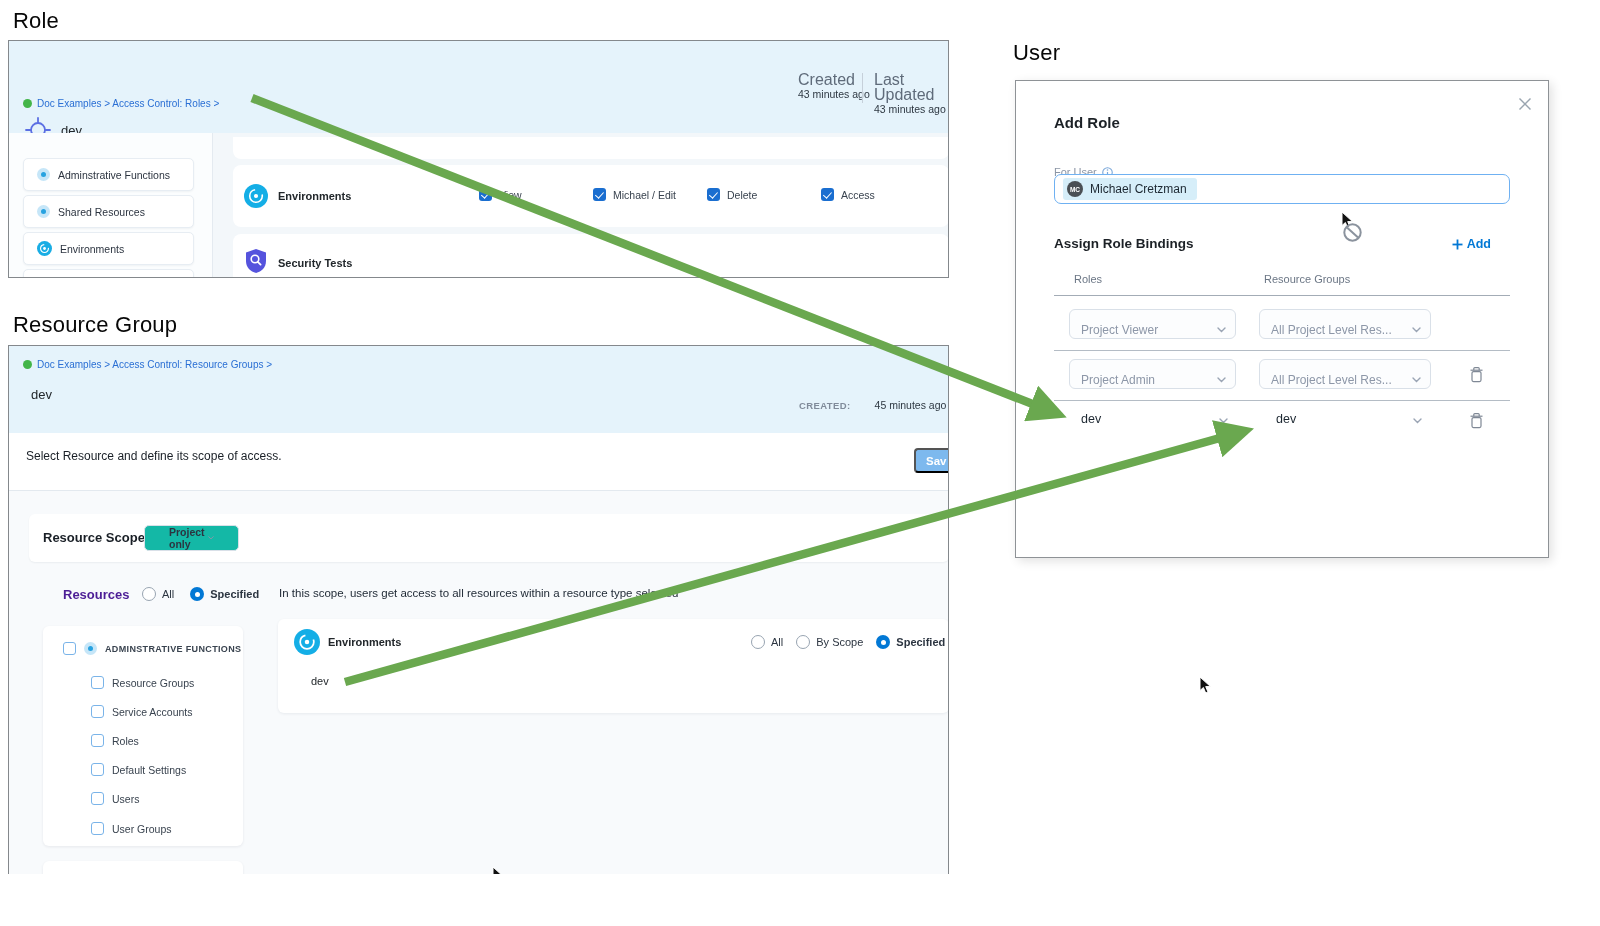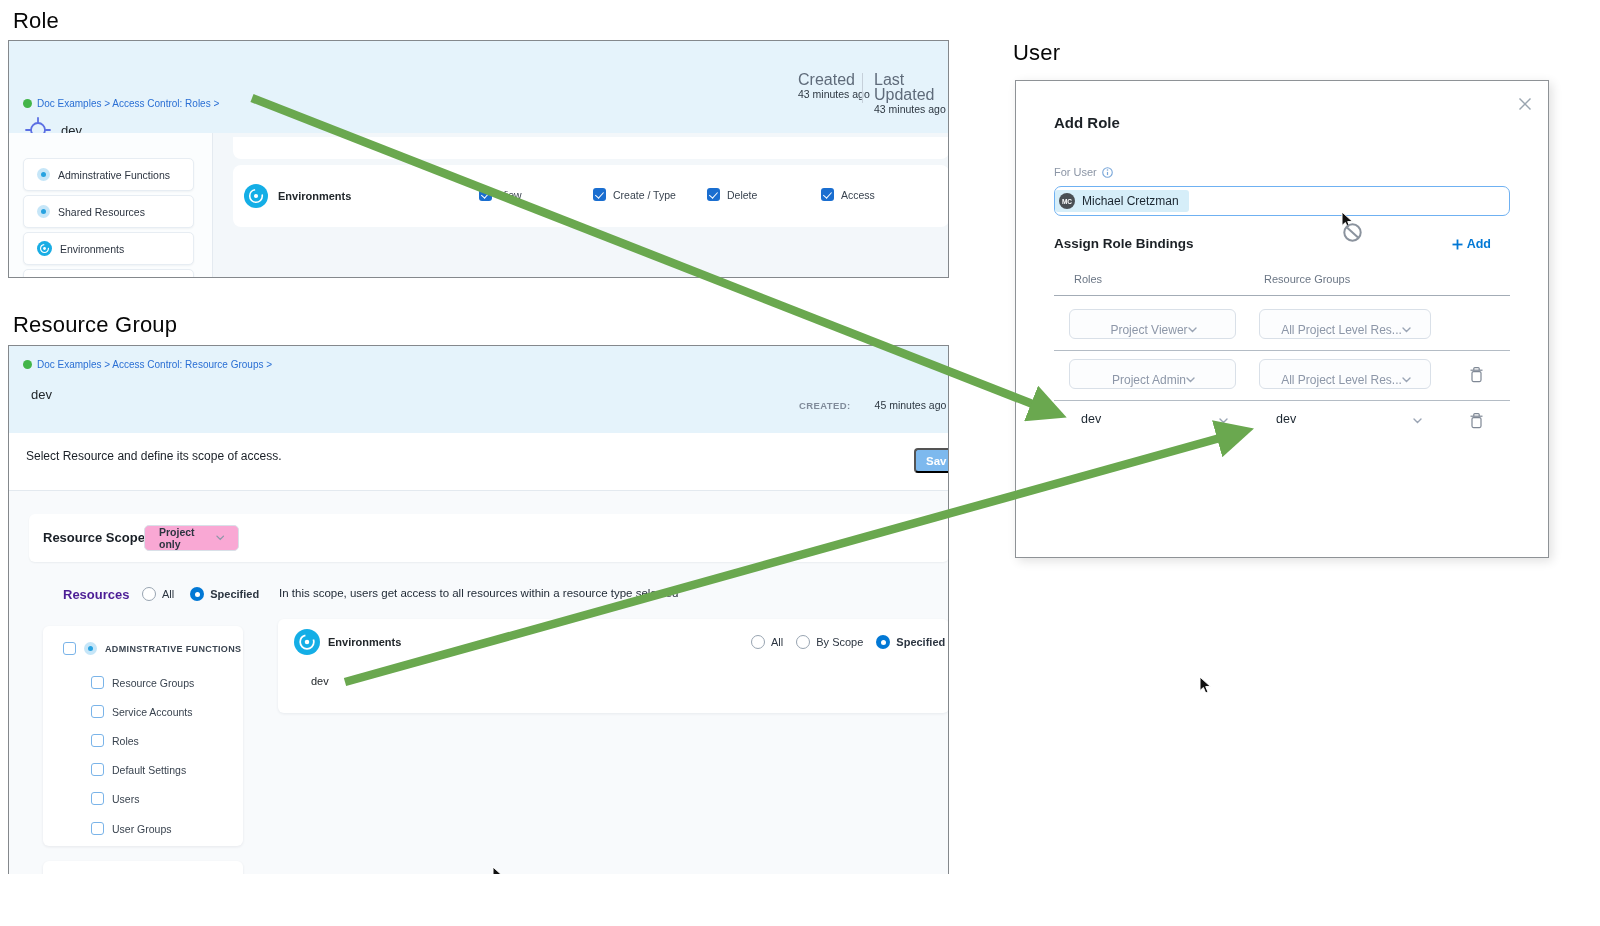--- a/index.html
+++ b/index.html
@@ -26,21 +26,21 @@
 .cb.on{background:#1a6ed0;border:none;position:relative}
 .cb.on::after{content:"";position:absolute;left:4.4px;top:1.6px;width:3.6px;height:7px;border:solid #fff;border-width:0 1.8px 1.8px 0;transform:rotate(42deg)}
 .cbgrp{position:absolute;display:flex;align-items:center;gap:7px}
 .cbgrp .t{font-size:10.5px;color:#39434f;white-space:nowrap}
 .radio{width:14px;height:14px;border:1.5px solid #98a4b1;border-radius:50%;background:#fff;flex:0 0 auto}
 .radio.on{border:none;background:#0278d5;position:relative}
 .radio.on::after{content:"";position:absolute;left:4.5px;top:4.5px;width:5px;height:5px;background:#fff;border-radius:50%}
 .rgrp{position:absolute;display:flex;}
 .opt{display:flex;align-items:center;gap:6px}
 .opt .t{font-size:11px;color:#2c3541;white-space:nowrap}
-.selbox{position:absolute;display:flex;align-items:center;justify-content:center;padding:12px 9px 0 11px;background:#fcfdfe;border:1px solid #d9e0e8;border-radius:6px;color:#8d97a8;font-size:12px;white-space:nowrap;overflow:hidden}
+.selbox{position:absolute;display:flex;align-items:center;justify-content:space-between;padding:12px 9px 0 11px;background:#fcfdfe;border:1px solid #d9e0e8;border-radius:6px;color:#8d97a8;font-size:12px;white-space:nowrap;overflow:hidden}
 .caps{font-size:9px;font-weight:700;letter-spacing:.35px;color:#39434f;white-space:nowrap}
 .btn-save{position:absolute;background:#7db9ee;color:#fff;font-size:11.5px;font-weight:700;border-radius:4px;display:flex;align-items:center;padding:0 10px;height:25px}
 .arrows{position:absolute;left:0;top:0;pointer-events:none;z-index:50}
 .cursor{position:absolute;z-index:60;pointer-events:none}
 .trash{position:absolute;cursor:pointer;background:none;border:none}
 .hint-txt{position:absolute;font-size:11.5px;color:#1d2733;white-space:nowrap}
 .chipname{font-size:12px;color:#1c2731}
 .devtxt{position:absolute;font-size:12.5px;color:#1c2731}
 .modal-divider{position:absolute;height:1px;background:#a3acb6}
 </style>
@@ -108,32 +108,40 @@
         <circle cx="12" cy="12" r="6.3" fill="none" stroke="#fff" stroke-width="1.6" stroke-dasharray="28 9"></circle>
         <circle cx="12" cy="12" r="2.1" fill="#fff"></circle>
       </svg>
       <div class="row-label" style="left:45px;top:25px">Environments</div>
       <div class="cbgrp" style="left:246px;top:23px">
         <span class="cb on"></span>
         <span class="t">View</span>
       </div>
       <div class="cbgrp" style="left:360px;top:23px">
         <span class="cb on"></span>
-        <span class="t">Create / Type</span>
+        <span class="t">Michael / Edit</span>
       </div>
       <div class="cbgrp" style="left:474px;top:23px">
         <span class="cb on"></span>
         <span class="t">Delete</span>
       </div>
       <div class="cbgrp" style="left:588px;top:23px">
         <span class="cb on"></span>
         <span class="t">Access</span>
       </div>
     </div>
 
+    <div class="row-card" style="left:224px;top:193px;width:716px;height:46px;border-radius:8px 8px 0 0">
+      <svg class="abs" style="left:11px;top:14px" width="24" height="26" viewBox="0 0 24 26">
+        <path d="M12 1 L22 4.5 V13 c0 6.5-4.5 10.5-10 12 C6.5 23.5 2 19.5 2 13 V4.5 Z" fill="#5553dd"></path>
+        <circle cx="11" cy="11" r="3.8" fill="none" stroke="#fff" stroke-width="1.6"></circle>
+        <line x1="13.8" y1="13.8" x2="16.6" y2="16.6" stroke="#fff" stroke-width="1.8" stroke-linecap="round"></line>
+      </svg>
+      <div class="row-label" style="left:45px;top:23px">Security Tests</div>
+    </div>
   </div>
 
   <div class="h1" style="left:13px;top:312px">Resource Group</div>
 
   <div class="panel" style="left:8px;top:345px;width:941px;height:545px">
     <div class="bluehdr" style="height:87px">
       <div class="crumb" style="left:14px;top:13px">
         <span class="dot"></span>
         <span>Doc Examples &gt; Access Control: Resource Groups &gt;</span>
       </div>
@@ -146,21 +154,21 @@
       </div>
     </div>
 
     <div class="abs" style="left:17px;top:103px;font-size:12px;color:#191f26">Select Resource and define its scope of access.</div>
     <button class="btn-save" style="left:905px;top:102px">Sav</button>
     <div class="abs" style="left:0;top:144px;width:939px;height:1px;background:#e3e9ef"></div>
     <div class="abs" style="left:0;top:145px;width:939px;height:399px;background:#f8fafc"></div>
 
     <div class="row-card" style="left:20px;top:168px;width:920px;height:48px;border-radius:6px;box-shadow:0 1px 2px rgba(20,30,50,.06)">
       <div class="abs" style="left:14px;top:16px;font-size:13px;font-weight:700;color:#191f26">Resource Scope</div>
-      <div class="abs" style="left:115px;top:11px;width:95px;height:26px;border:1px solid #d9e0e8;border-radius:5px;background:#f9a8d4;display:flex;align-items:center;justify-content:center;padding:0 14px">
+      <div class="abs" style="left:115px;top:11px;width:95px;height:26px;border:1px solid #d9e0e8;border-radius:5px;background:#14b8a6;display:flex;align-items:center;justify-content:center;padding:0 24px">
         <span style="font-size:10.5px;font-weight:700;color:#2c3440">Project only</span>
         <svg class="chev" width="9" height="6" viewBox="0 0 9 6">
             <path d="M1 1l3.5 3.5L8 1" stroke="#8d97a8" stroke-width="1.4" fill="none" stroke-linecap="round"></path>
           </svg>
       </div>
     </div>
 
     <div class="abs" style="left:54px;top:241px;font-size:13px;font-weight:700;color:#4c1d95">Resources</div>
     <div class="rgrp" style="left:133px;top:241px;gap:16px">
       <span class="opt">
@@ -253,21 +261,21 @@
     <div class="abs" style="left:38px;top:33px;font-size:15px;font-weight:700;color:#1c2126">Add Role</div>
 
     <div class="abs" style="left:38px;top:85px;display:flex;align-items:center;gap:5px">
       <span style="font-size:11px;color:#8b95a5">For User</span>
       <svg width="11" height="11" viewBox="0 0 12 12">
         <circle cx="6" cy="6" r="5.2" fill="none" stroke="#7aa7d9" stroke-width="1.2"></circle>
         <line x1="6" y1="5.4" x2="6" y2="8.8" stroke="#7aa7d9" stroke-width="1.3"></line>
         <circle cx="6" cy="3.3" r=".9" fill="#7aa7d9"></circle>
       </svg>
     </div>
-    <div class="abs" style="left:38px;top:105px;width:456px;height:30px;border:1.5px solid #6fb1f2;border-radius:7px;background:#fff;display:flex;align-items:center;">
+    <div class="abs" style="left:38px;top:93px;width:456px;height:30px;border:1.5px solid #6fb1f2;border-radius:7px;background:#fff;display:flex;align-items:center;padding-left:8px">
       <span style="display:flex;align-items:center;gap:7px;background:#d6eef9;border-radius:3px;height:22px;padding:0 10px 0 4px">
         <span style="width:16px;height:16px;border-radius:50%;background:#4a4f54;color:#fff;font-size:6.5px;font-weight:700;display:flex;align-items:center;justify-content:center">MC</span>
         <span class="chipname">Michael Cretzman</span>
       </span>
     </div>
 
     <div class="abs" style="left:38px;top:155px;font-size:13.5px;font-weight:700;color:#1c2126">Assign Role Bindings</div>
     <div class="abs" style="right:57px;top:156px;display:flex;align-items:center;gap:4px;color:#0278d5;cursor:pointer">
       <svg width="11" height="11" viewBox="0 0 11 11">
         <line x1="5.5" y1="0.5" x2="5.5" y2="10.5" stroke="#0278d5" stroke-width="1.8"></line>

